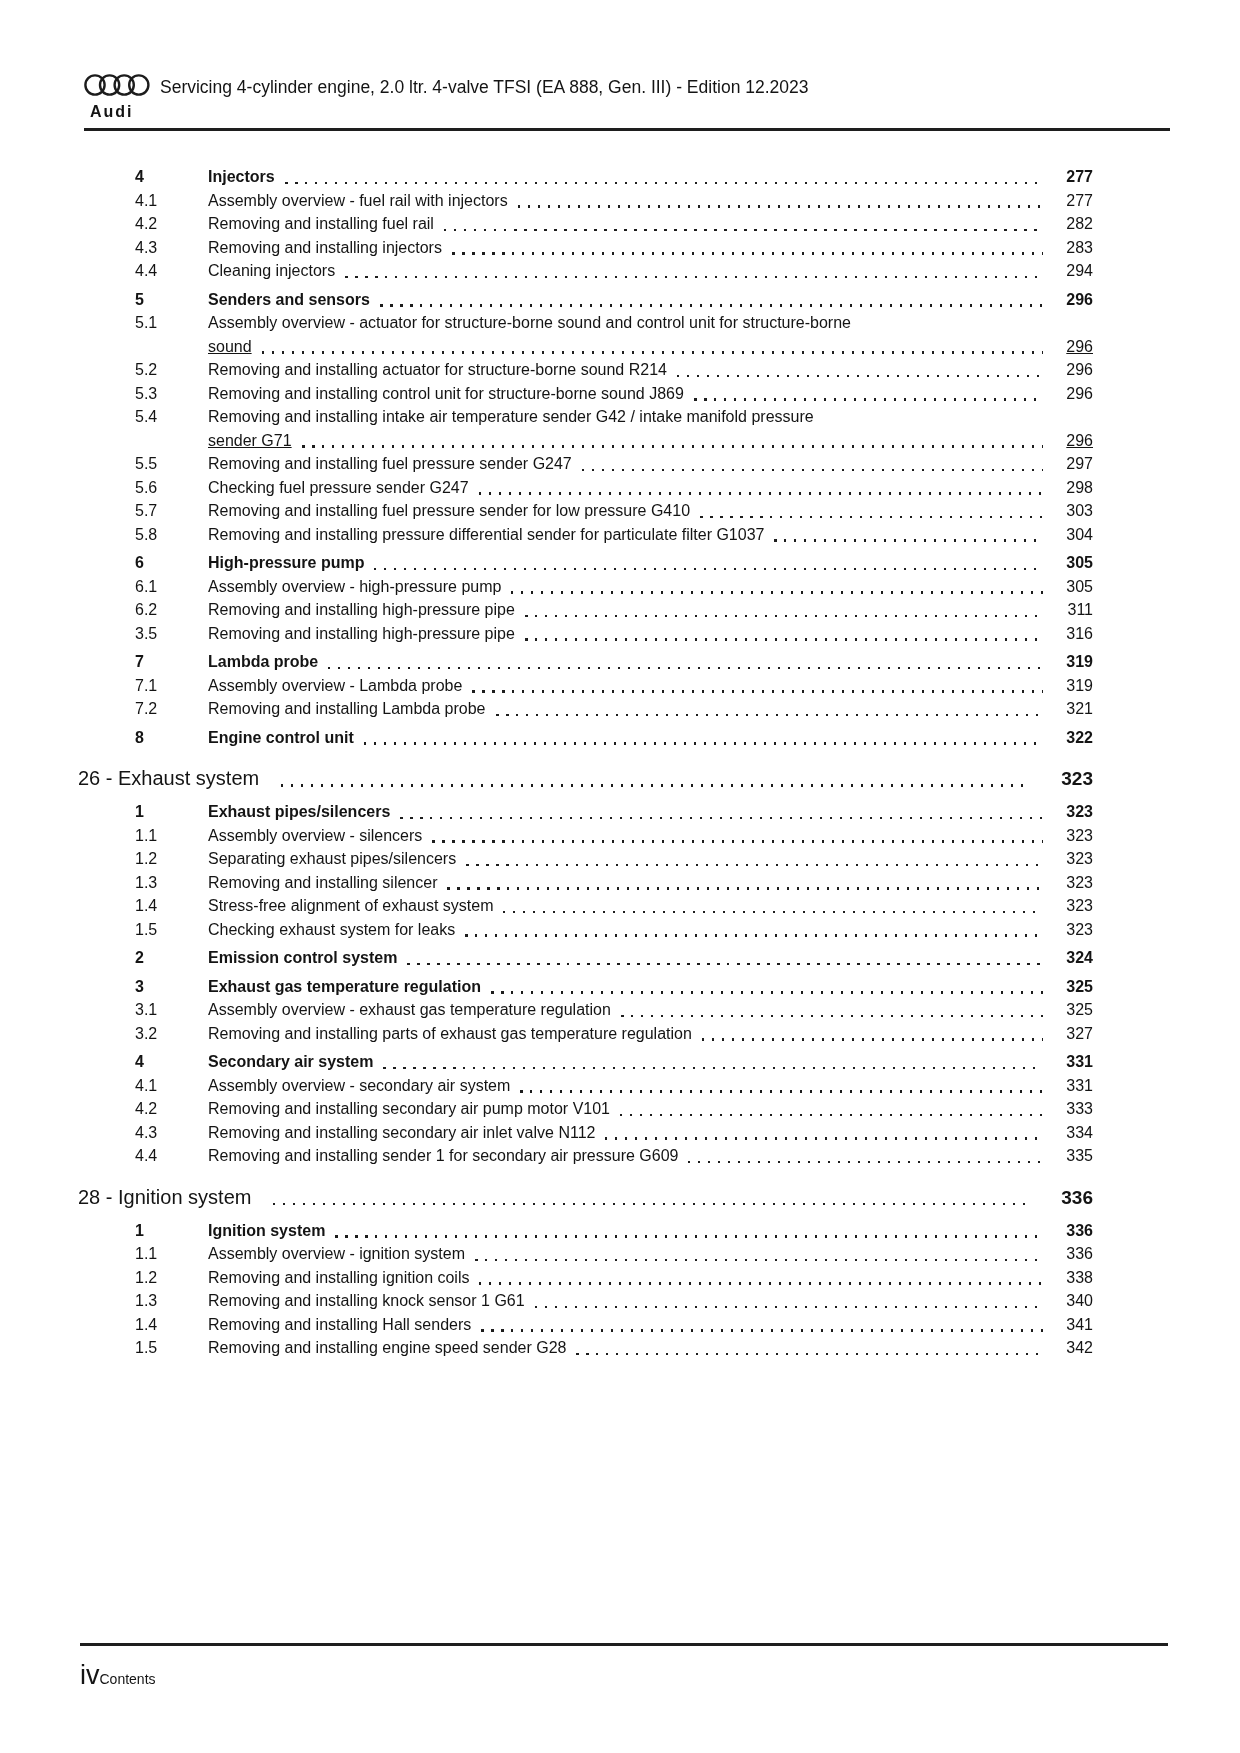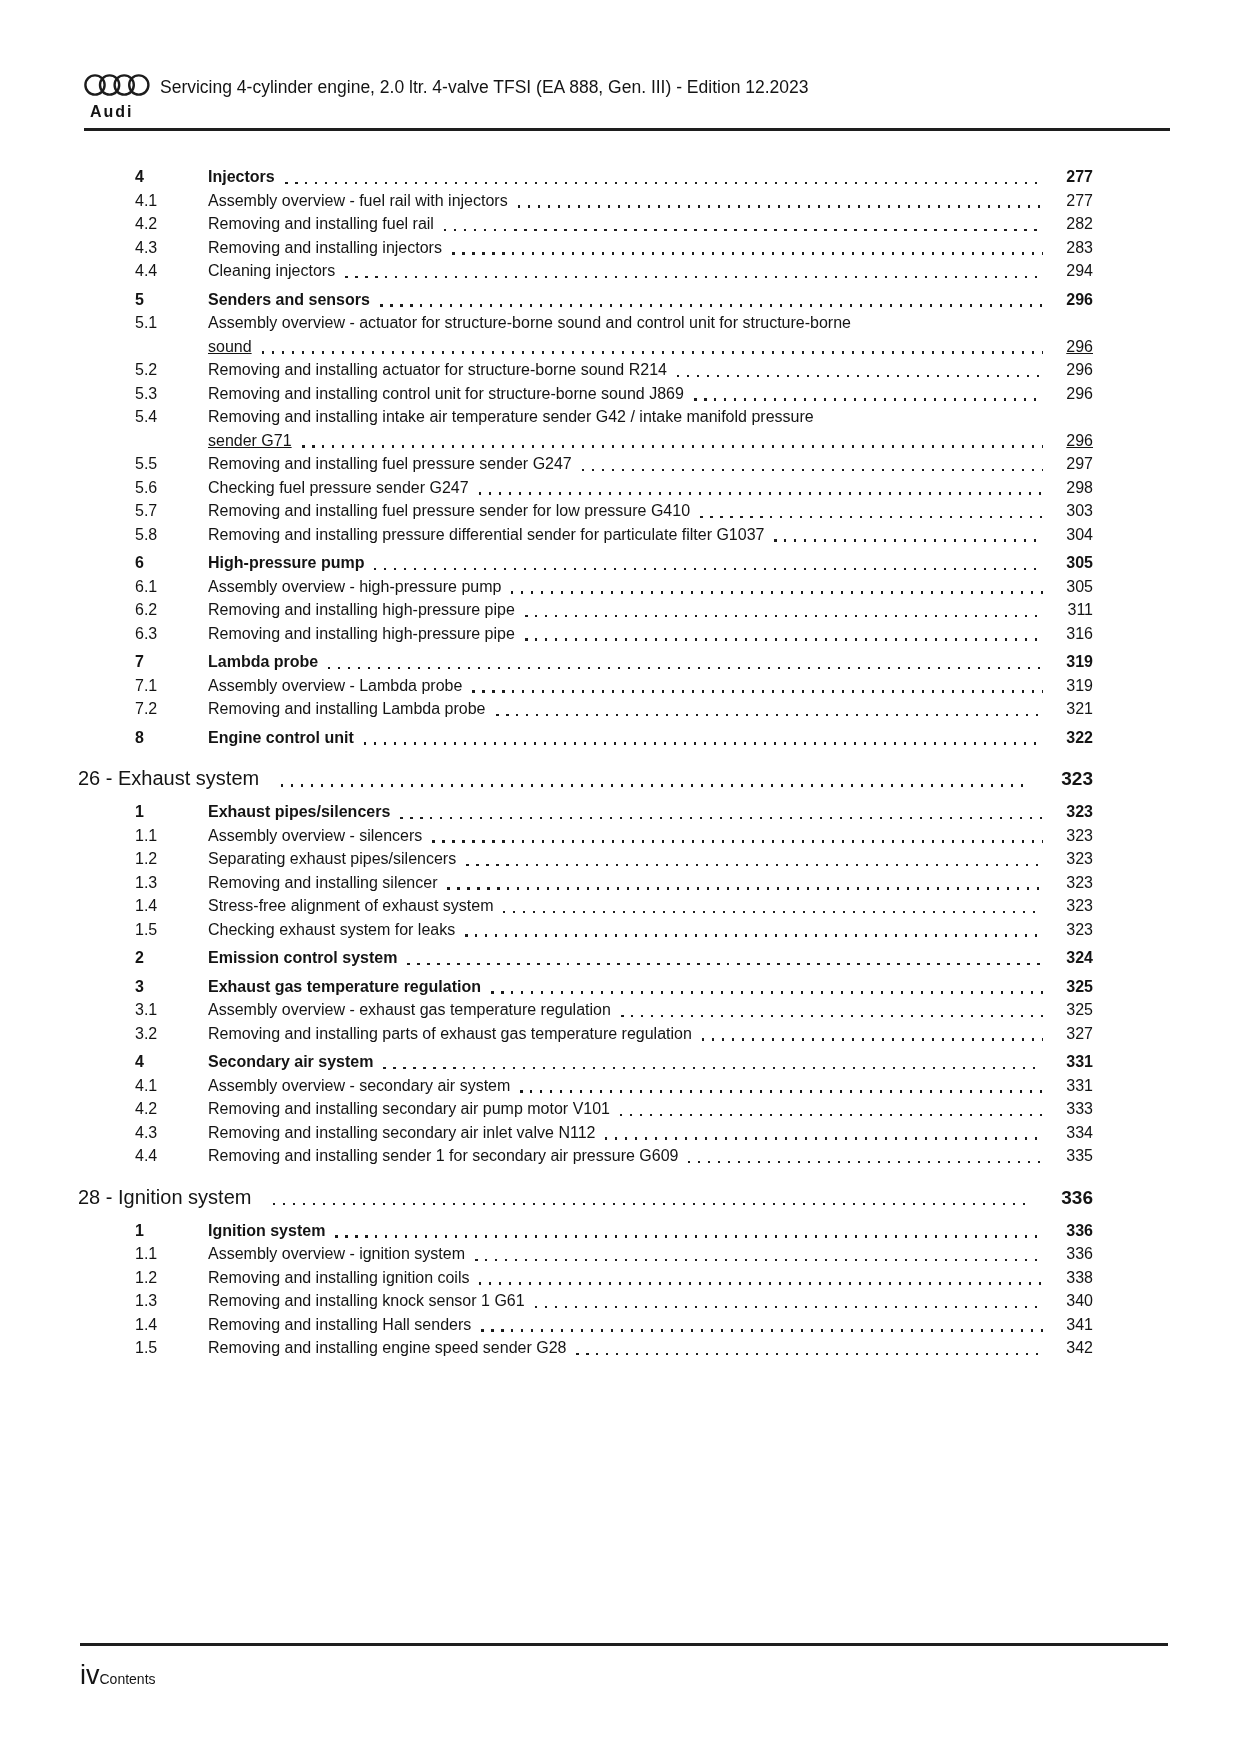--- a/index.html
+++ b/index.html
@@ -166,21 +166,21 @@
     <span class="leader"></span>
     <span class="page">305</span>
   </div>
     <div class="row sub">
     <span class="num">6.2</span>
     <span class="title">Removing and installing high-pressure pipe</span>
     <span class="leader"></span>
     <span class="page">311</span>
   </div>
     <div class="row sub">
-    <span class="num">6.3</span>
+    <span class="num">3.5</span>
     <span class="title">Removing and installing high-pressure pipe</span>
     <span class="leader"></span>
     <span class="page">316</span>
   </div>
     <div class="row section">
     <span class="num">7</span>
     <span class="title">Lambda probe</span>
     <span class="leader"></span>
     <span class="page">319</span>
   </div>

